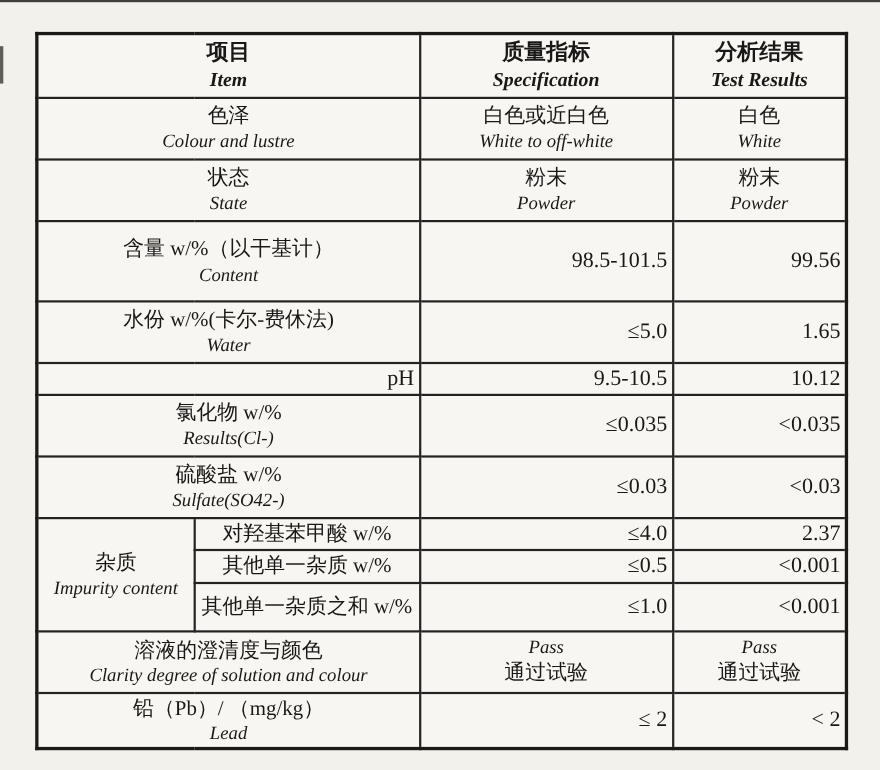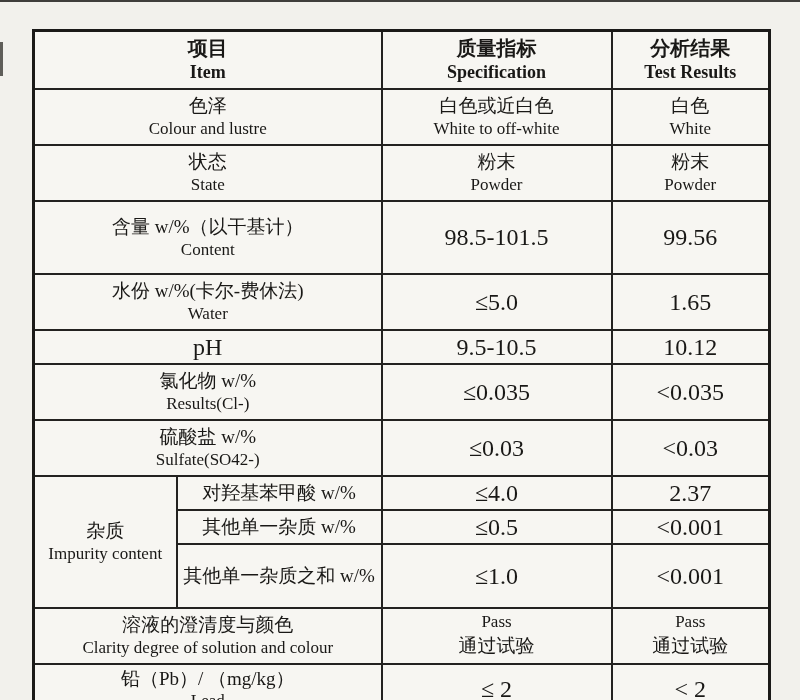--- a/index.html
+++ b/index.html
@@ -50,36 +50,38 @@
     padding: 1px 4px;
     overflow: hidden;
   }
   .zh {
     font-size: 19px;
     line-height: 1.35;
   }
   .en {
     font-size: 17px;
     line-height: 1.2;
+    font-style: italic;
   }
   .val {
-    font-size: 24px;
+    font-size: 20px;
     line-height: 1.25;
+    text-align: right;
   }
   tr.hdr .zh, tr.hdr .en {
     font-weight: bold;
   }
   tr.hdr .zh { font-size: 20px; }
   tr.hdr .en { font-size: 18px; }
   .h58 { height: 58px; }
   .h55 { height: 56px; }
   .h57 { height: 73px; }
   .h31 { height: 27px; }
   .h32 { height: 28px; }
-  .h52 { height: 64px; }
+  .h52 { height: 44px; }
   .h56 { height: 56px; }
   .h48 { height: 44px; }
 </style>
 </head>
 <body>
 
 <div class="scan-top-line"></div>
 <div class="scan-left-mark"></div>
 
 <table class="coa">

